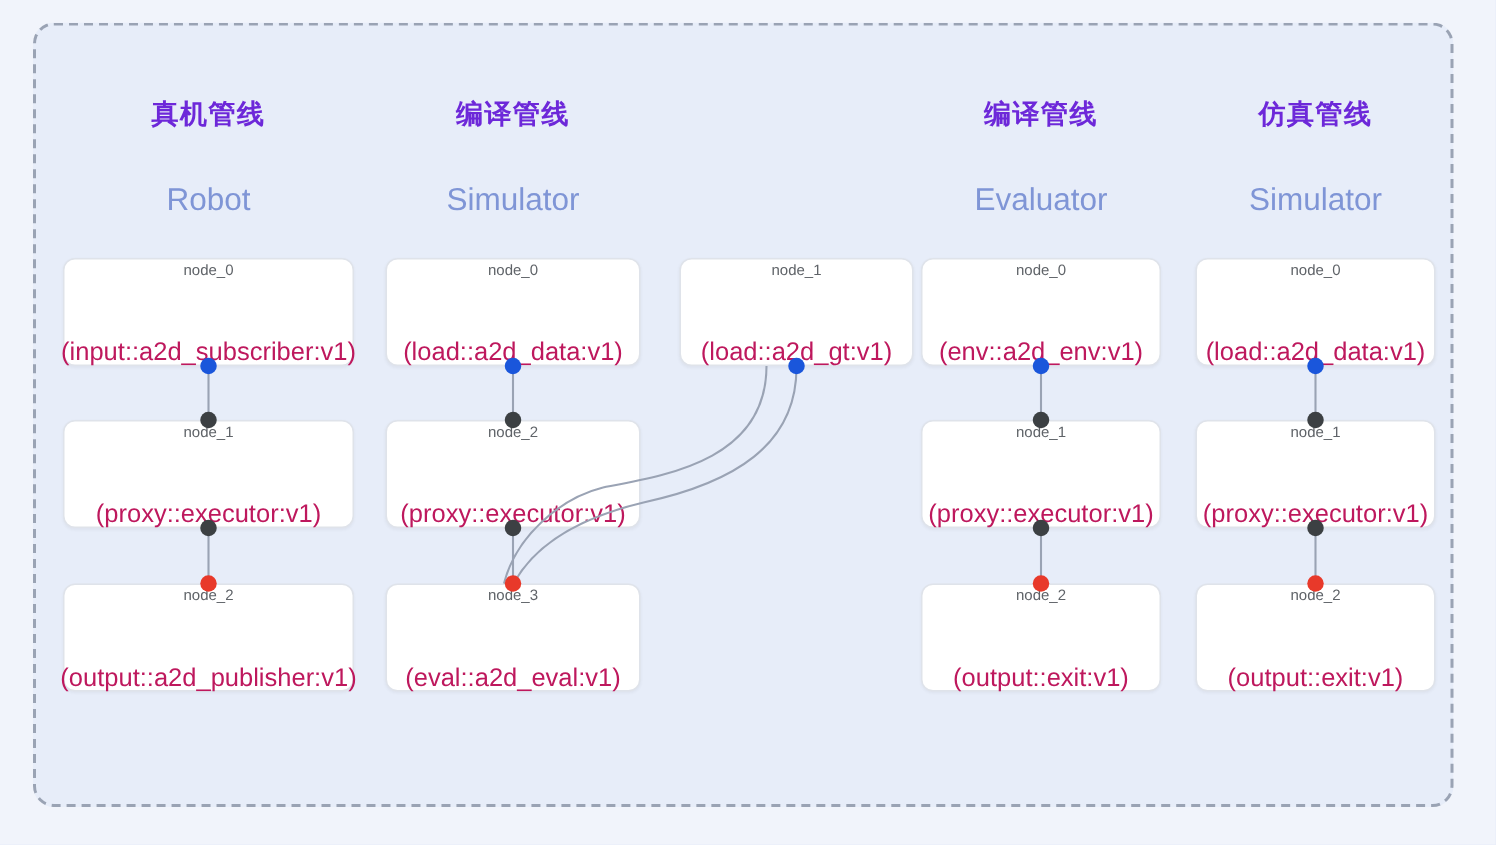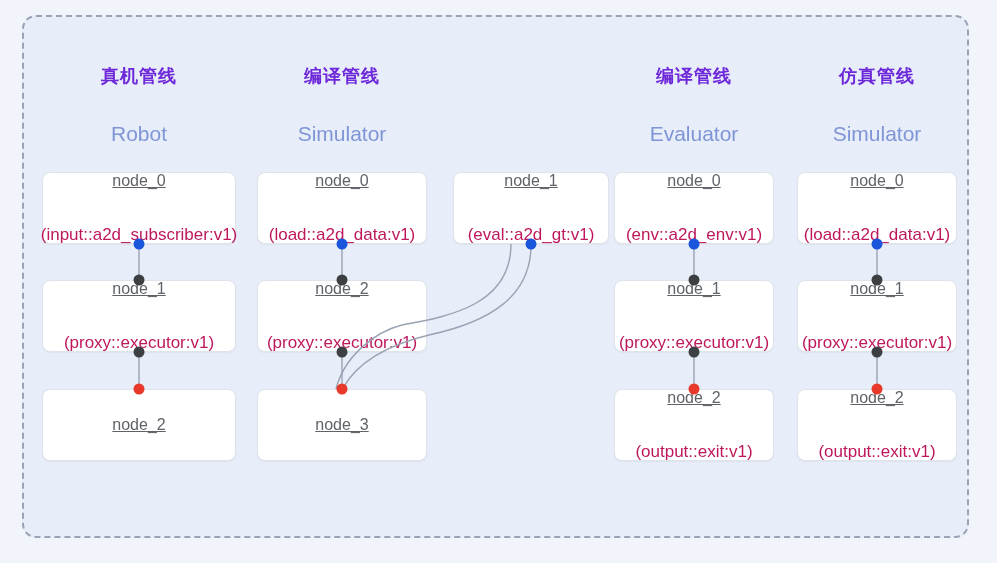--- a/index.html
+++ b/index.html
@@ -69,25 +69,24 @@
     background: #ffffff;
     border: 1px solid #dfe3ea;
     border-radius: 8px;
     display: flex;
     flex-direction: column;
     align-items: center;
     justify-content: center;
     box-shadow: 0 1px 2px rgba(60,64,67,0.06);
   }
   .node-id {
-    font-size: 16px;
+    font-size: 10px;
     color: #5f6368;
     line-height: 20px;
     white-space: nowrap;
-    text-decoration: underline;
   }
   .node-type {
     font-size: 17px;
     color: #be185d;
     line-height: 20px;
     white-space: nowrap;
     margin-top: 34px;
   }
 
   
@@ -144,20 +143,21 @@
 
       <div class="node-box" style="left:0px; top:263px; width:194px; height:72px;">
         <div class="node-id">node_1</div>
         <div class="node-type">(proxy::executor:v1)</div>
       </div>
       <div class="port port-in-dark" style="left:97px; top:335px;"></div>
       <div class="port port-out-red" style="left:97px; top:372px;"></div>
 
       <div class="node-box" style="left:0px; top:372px; width:194px; height:72px;">
         <div class="node-id">node_2</div>
+        <div class="node-type">(output::a2d_publisher:v1)</div>
       </div>
 
       <svg style="position:absolute;left:0;top:0;width:194px;height:523px;pointer-events:none;">
         <path class="edge-path" d="M 97 227 L 97 263"></path>
         <path class="edge-path" d="M 97 335 L 97 372"></path>
       </svg>
     </div>
 
     <div class="pipeline-column" style="left:233px; width:334px; height:523px;">
       <div class="col-title-cn" style="width:170px; left:0;">编译管线</div>
@@ -165,33 +165,34 @@
 
       <div class="node-box" style="left:0px; top:155px; width:170px; height:72px;">
         <div class="node-id">node_0</div>
         <div class="node-type">(load::a2d_data:v1)</div>
       </div>
       <div class="port port-out-blue" style="left:85px; top:227px;"></div>
       <div class="port port-in-dark" style="left:85px; top:263px;"></div>
 
       <div class="node-box" style="left:196px; top:155px; width:156px; height:72px;">
         <div class="node-id">node_1</div>
-        <div class="node-type">(eval::a2d_gt:v1)</div>
+        <div class="node-type">(load::a2d_gt:v1)</div>
       </div>
       <div class="port port-out-blue" style="left:274px; top:227px;"></div>
 
       <div class="node-box" style="left:0px; top:263px; width:170px; height:72px;">
         <div class="node-id">node_2</div>
         <div class="node-type">(proxy::executor:v1)</div>
       </div>
       <div class="port port-in-dark" style="left:85px; top:335px;"></div>
       <div class="port port-out-red" style="left:85px; top:372px;"></div>
 
       <div class="node-box" style="left:0px; top:372px; width:170px; height:72px;justify-content:center;">
         <div class="node-id">node_3</div>
+        <div class="node-type">(eval::a2d_eval:v1)</div>
       </div>
 
       <svg style="position:absolute;left:0;top:0;width:334px;height:523px;pointer-events:none;">
         <path class="edge-path" d="M 85 227 L 85 263"></path>
         <path class="edge-path" d="M 85 335 L 85 372"></path>
         <path class="edge-path" d="M 274 228 C 274 280, 232 305, 172 318 C 130 328, 100 346, 86 371"></path>
       </svg>
     </div>
 
     <div class="pipeline-column" style="left:590px; width:160px; height:523px;">

